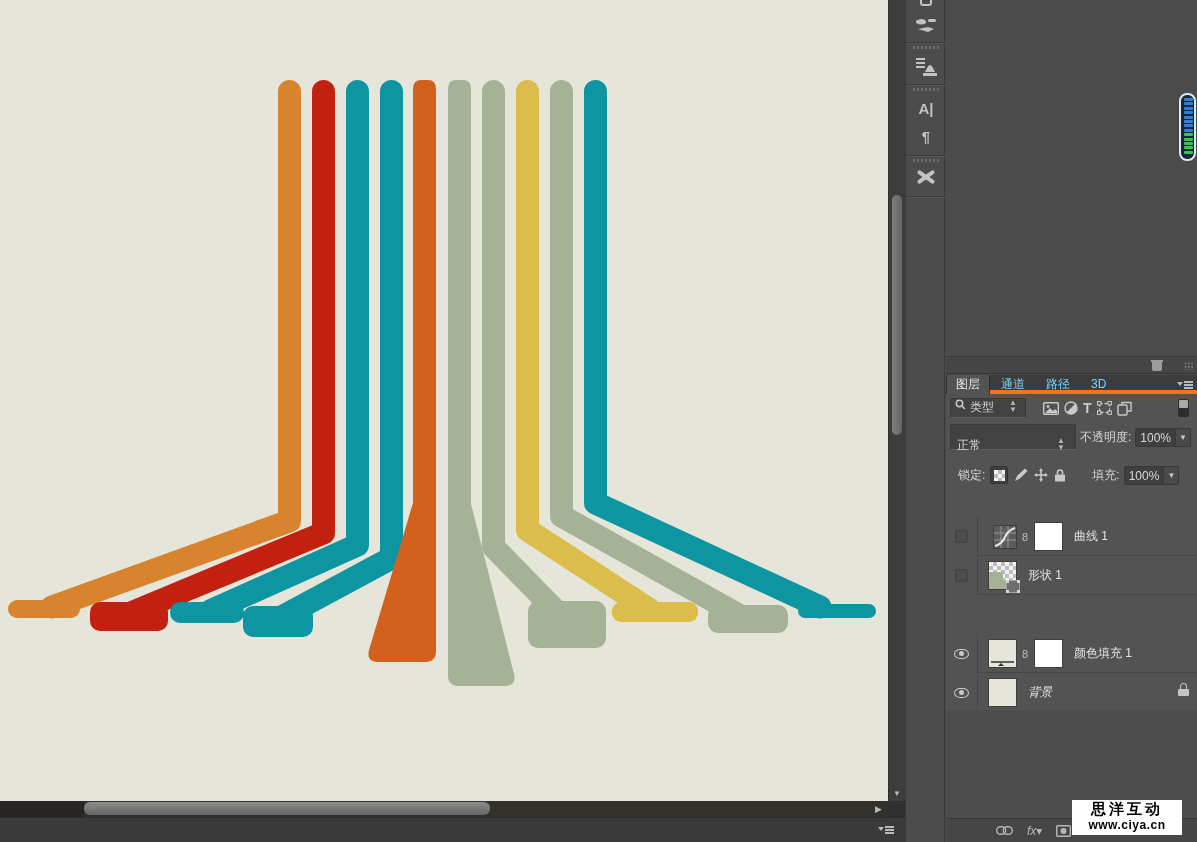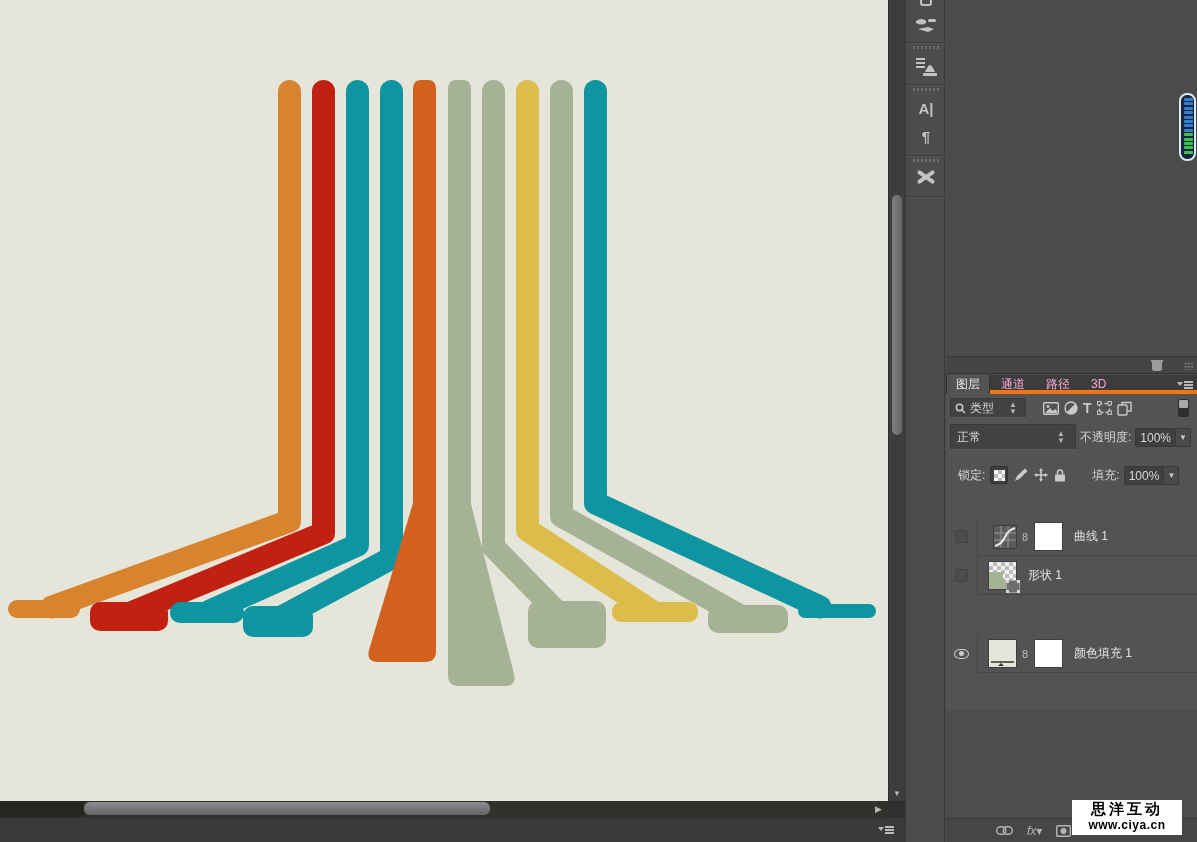--- a/index.html
+++ b/index.html
@@ -37,26 +37,26 @@
   
   .panel-col{position:absolute;left:946px;top:0;width:251px;height:842px;background:#4b4b4b;}
   .upper-footer{position:absolute;left:0;top:356px;width:251px;height:18px;background:#454545;border-top:1px solid #3a3a3a;border-bottom:1px solid #353535;}
   .trash{position:absolute;right:34px;top:3px;width:12px;height:11px;}
   .trash:before{content:"";position:absolute;left:1px;top:2px;width:10px;height:9px;background:#9c9c9c;border-radius:0 0 2px 2px;}
   .trash:after{content:"";position:absolute;left:0;top:0;width:12px;height:1.5px;background:#9c9c9c;}
   .grip-corner{position:absolute;right:3px;top:5px;width:10px;height:8px;background:radial-gradient(circle at 1.5px 1.5px,#7a7a7a 1px,transparent 1.2px);background-size:3.3px 3.3px;}
 
   .layers-panel{position:absolute;left:0;top:375px;width:251px;height:467px;background:#535353;}
   .tabbar{position:absolute;left:0;top:0;width:251px;height:19px;background:#3c3c3c;border-bottom:4px solid #f97316;}
-  .tab{position:absolute;top:0;height:19px;padding:0 9px;font-size:12px;line-height:19px;color:#f9a8d4;}
+  .tab{position:absolute;top:0;height:19px;padding:0 9px;font-size:12px;line-height:19px;color:#7dd3fc;}
   .tab.active{background:#535353;color:#e8e8e8;border-left:1px solid #2f2f2f;border-right:1px solid #2f2f2f;}
   .tab-flyout{position:absolute;right:4px;top:5px;}
 
   .frow{position:absolute;left:0;width:251px;display:flex;align-items:center;}
-  .selbox{background:#424242;border:1px solid #383838;border-bottom-color:#5e5e5e;border-radius:2px;color:#d8d8d8;font-size:12px;display:flex;align-items:center;height:20px;}
+  .selbox{background:#424242;border:1px solid #383838;border-bottom-color:#5e5e5e;border-radius:2px;color:#d8d8d8;font-size:12px;display:flex;align-items:flex-start;height:20px;}
   .updown{margin-left:auto;color:#b5b5b5;font-size:8px;line-height:7px;text-align:center;padding:0 4px;}
   .valbox{background:#3f3f3f;border:1px solid #383838;border-radius:2px 0 0 2px;color:#d8d8d8;font-size:12px;height:19px;line-height:18px;padding:0 4px;}
   .dropbtn{background:#4a4a4a;border:1px solid #383838;border-left:none;border-radius:0 2px 2px 0;height:19px;width:15px;color:#c9c9c9;font-size:8px;line-height:18px;text-align:center;}
   .plabel{color:#d4d4d4;font-size:12px;}
   .fic{color:#c9c9c9;display:flex;align-items:center;justify-content:center;}
 
   
   .lrow{position:absolute;left:0;width:251px;height:39px;background:#535353;border-bottom:1px solid #474747;}
   .lrow.sel{background:#6b7a8b;}
   .eyecell{position:absolute;left:0;top:0;width:32px;height:39px;border-right:1px solid #464646;display:flex;align-items:center;justify-content:center;background:#535353;}
@@ -322,20 +322,28 @@
           <svg width="27" height="27" viewBox="0 0 27 27">
               <line x1="2" y1="22" x2="25" y2="22" stroke="#333" stroke-width="1.5"></line>
               <path d="M12 23 l3 3 h-6 z" fill="#333"></path>
             </svg>
         </div>
         <div class="chain" style="left:74px;top:13px">8</div>
         <div class="thumb mask" style="left:88px"></div>
         <div class="lname" style="left:128px">颜色填充 1</div>
       </div>
 
+      <div class="lrow" style="top:298px">
+        <div class="eyecell">
+            <div class="eye"></div>
+          </div>
+        <div class="thumb beige" style="left:42px"></div>
+        <div class="lname" style="left:82px;font-style:italic">背景</div>
+        <div class="lockbadge"></div>
+      </div>
 
       <div class="list-empty"></div>
 
       <div class="lfooter">
         <div class="fic" style="margin-left:50px">
           <svg width="17" height="9" viewBox="0 0 17 9">
               <rect x="0.7" y="0.7" width="9" height="7.6" rx="3.8" fill="none" stroke="#b5b5b5" stroke-width="1.4"></rect>
               <rect x="7.3" y="0.7" width="9" height="7.6" rx="3.8" fill="none" stroke="#b5b5b5" stroke-width="1.4"></rect>
             </svg>
         </div>

